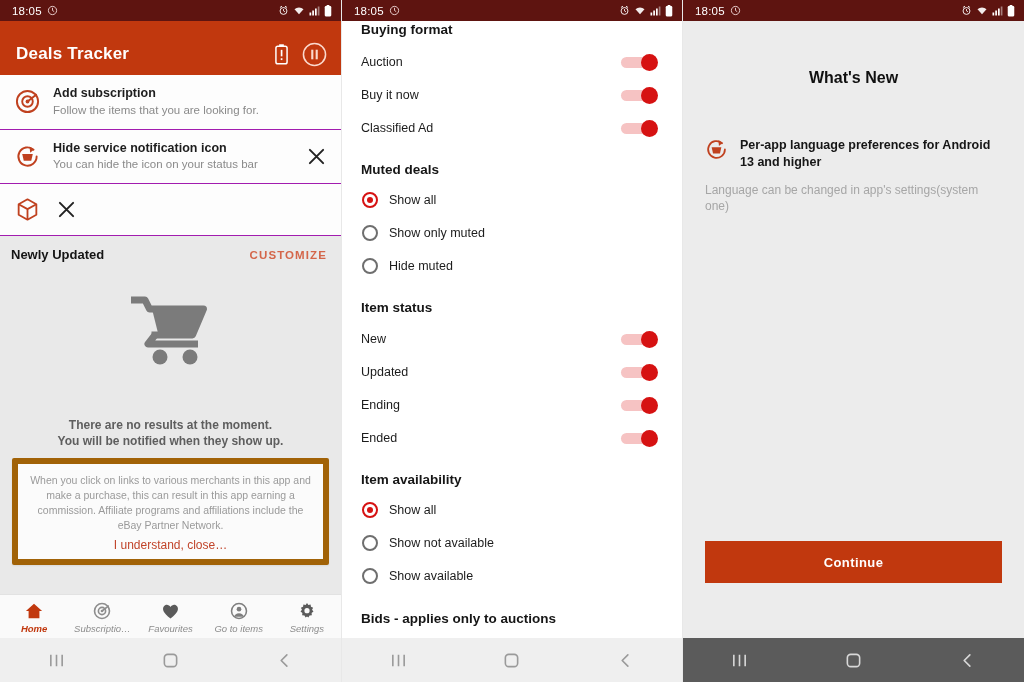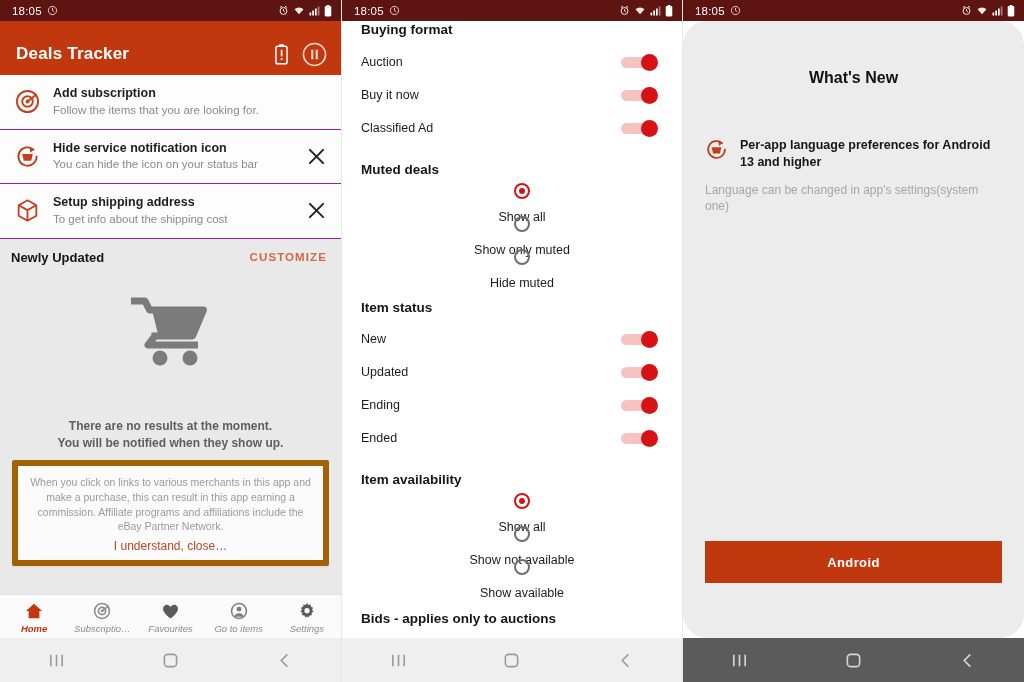--- a/index.html
+++ b/index.html
@@ -87,28 +87,28 @@
   .body2 { flex: 1; background: #fff; overflow: hidden; padding: 0 0 0 0; }
   .set-group-title { font-size: 13.5px; font-weight: bold; color: #161616; padding: 0 0 0 19px; }
   .set-row {
     display: flex; align-items: center; justify-content: space-between;
     padding: 0 24px 0 19px; height: 33px;
   }
   .set-label { font-size: 12.5px; color: #1c1c1c; }
   .switch { width: 37px; height: 16px; position: relative; cursor: pointer; }
   .switch .track { position: absolute; left: 0; top: 3px; width: 34px; height: 11px; border-radius: 6px; background: #f6c3c3; }
   .switch .thumb { position: absolute; right: 0; top: 0; width: 17px; height: 17px; border-radius: 50%; background: #d61212; }
-  .radio-row { display: flex; align-items: center; gap: 11px; padding: 0 0 0 20px; height: 33px; cursor: pointer; flex-direction: column; }
+  .radio-row { display: flex; align-items: center; gap: 11px; padding: 0 0 0 20px; height: 33px; cursor: pointer; }
   .radio { width: 16px; height: 16px; border-radius: 50%; border: 2px solid #6e6e6e; flex: 0 0 16px; position: relative; }
   .radio.on { border-color: #d61212; }
   .radio.on::after { content: ""; position: absolute; left: 3px; top: 3px; width: 6px; height: 6px; border-radius: 50%; background: #d61212; }
   .radio-label { font-size: 12.5px; color: #1c1c1c; }
 
   
-  .body3 { flex: 1; background: #ececec; display: flex; flex-direction: column; padding: 0 22px; border-radius: 24px; }
+  .body3 { flex: 1; background: #ececec; display: flex; flex-direction: column; padding: 0 22px; }
   .wn-title { font-size: 16px; font-weight: bold; color: #111; text-align: center; margin-top: 48px; }
   .wn-item { display: flex; gap: 11px; margin-top: 50px; align-items: flex-start; }
   .wn-ico { flex: 0 0 24px; padding-top: 1px; }
   .wn-head { font-size: 12.5px; font-weight: bold; color: #161616; line-height: 1.32; }
   .wn-desc { font-size: 12px; color: #a6a6a6; line-height: 1.35; margin-top: 12px; }
   .continue-wrap { margin-top: auto; padding-bottom: 55px; }
   .continue {
     width: 100%; height: 42px; background: #c1380e; color: #fff;
     border: none; font-family: "Liberation Sans", sans-serif;
     font-size: 13px; font-weight: bold; letter-spacing: .4px; cursor: pointer;
@@ -204,24 +204,20 @@
         </div>
       </div>
 
       <div class="card-row">
         <div class="row-icon">
           <svg width="25" height="25" viewBox="0 0 26 26">
             <path d="M13 2.4l9.2 5.1v11L13 23.6 3.8 18.5v-11z" fill="none" stroke="#c0411f" stroke-width="1.9" stroke-linejoin="round"></path>
             <path d="M3.8 7.5L13 12.6l9.2-5.1M13 12.6v11" fill="none" stroke="#c0411f" stroke-width="1.9" stroke-linejoin="round"></path>
           </svg>
         </div>
-        <div class="row-text">
-          <div class="row-title">Setup shipping address</div>
-          <div class="row-sub">To get info about the shipping cost</div>
-        </div>
         <div class="row-close">
           <svg width="17" height="17" viewBox="0 0 18 18">
             <path d="M2 2 L16 16 M16 2 L2 16" stroke="#222" stroke-width="2.1" stroke-linecap="round"></path>
           </svg>
         </div>
       </div>
 
       <div class="section-head">
         <div class="section-title">Newly Updated</div>
         <div class="section-action">CUSTOMIZE</div>
@@ -493,21 +489,21 @@
             <path d="M7.5 10.5h11l-1.6 7H9.1z" fill="#c0411f"></path>
           </svg>
         </div>
         <div>
           <div class="wn-head">Per-app language preferences for Android 13 and higher</div>
         </div>
       </div>
       <div class="wn-desc">Language can be changed in app's settings(system one)</div>
 
       <div class="continue-wrap">
-        <button class="continue">Android</button>
+        <button class="continue">Continue</button>
       </div>
     </div>
 
     <div class="navbar nav-dark">
       <div class="nav-btn">
         <svg width="17" height="17" viewBox="0 0 18 18">
             <path d="M3 3v12M9 3v12M15 3v12" stroke="#d8d8d8" stroke-width="1.7"></path>
           </svg>
       </div>
       <div class="nav-btn">

